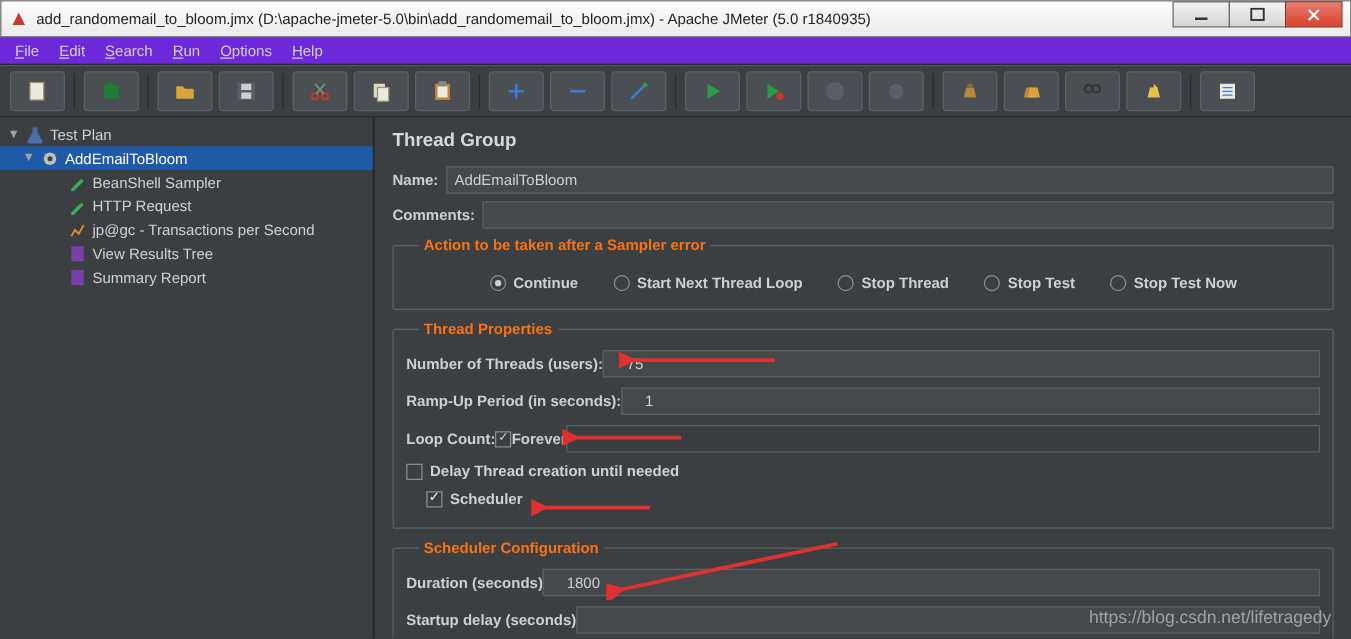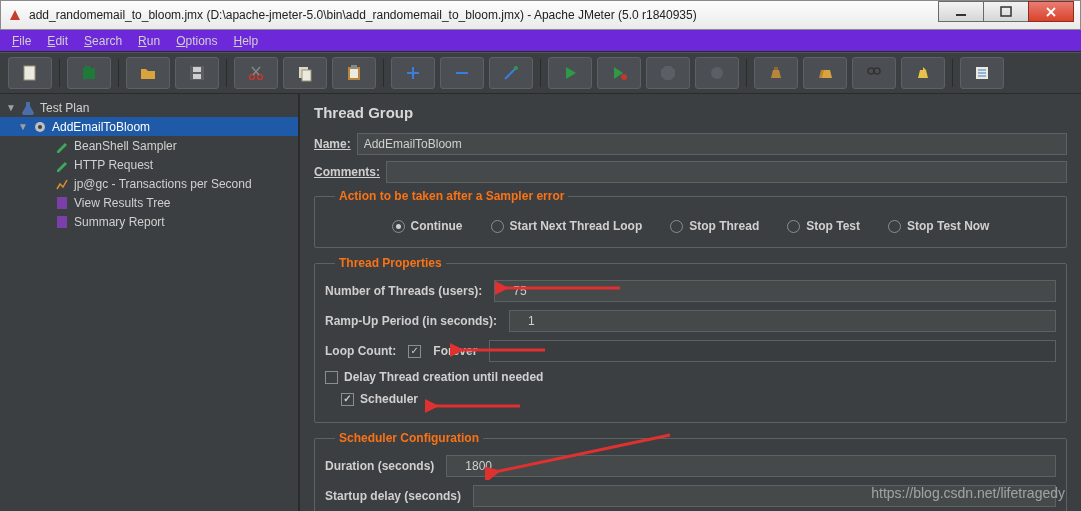--- a/index.html
+++ b/index.html
@@ -35,36 +35,36 @@
   .tree-row .lbl { color:#d0d0d0; }
   .tree-row.sel .lbl { color:#fff; }
   .tree-row.d1 { padding-left:6px; }
   .tree-row.d2 { padding-left:18px; }
   .tree-row.d3 { padding-left:40px;text-align:center; }
 
   
   .panel { flex:1; background:#3c3f41; padding:10px 14px 10px 14px; overflow:hidden; }
   .panel h2 { font-size:15px; font-weight:bold; color:#d8d8d8; margin-bottom:12px; }
   .formrow { display:flex; align-items:center; margin-bottom:6px; gap:6px; }
-  .formrow label { color:#cfcfcf; font-weight:bold; white-space:nowrap;text-decoration:underline; }
+  .formrow label { color:#cfcfcf; font-weight:bold; white-space:nowrap; }
   .formrow input[type=text] { flex:1; height:22px; background:#45494a; border:1px solid #5c6164; color:#d0d0d0; padding:0 6px; }
 
   fieldset { border:1px solid #5c6164; border-radius:2px; margin-bottom:8px; padding:10px 10px 8px 10px; position:relative; }
   fieldset legend { color:#f97316; font-weight:bold; padding:0 4px;margin-left:10px; }
 
   .radios { display:flex; gap:28px; justify-content:center; padding:6px 0; flex-wrap:wrap; }
   .radio-item { display:flex; align-items:center; gap:6px; color:#d0d0d0; font-weight:bold; }
   .radio { width:13px; height:13px; border-radius:50%; border:1px solid #8a8e92; background:#3c3f41; display:flex; align-items:center; justify-content:center; }
   .radio.checked::after { content:""; width:5px; height:5px; border-radius:50%; background:#cfcfcf; }
 
   .cbox { width:13px; height:13px; border:1px solid #8a8e92; background:#3c3f41; display:flex; align-items:center; justify-content:center; }
   .cbox.checked::after { content:"✓"; color:#cfcfcf; font-size:10px; line-height:1; }
   .cb-row { display:flex; align-items:center; gap:6px; margin-bottom:8px; color:#d0d0d0; font-weight:bold; }
 
-  .proprow { display:flex; align-items:center; gap:12px; margin-bottom:8px; }
+  .proprow { display:flex; align-items:center; gap:0; margin-bottom:8px; }
   .proprow label { color:#cfcfcf; font-weight:bold; white-space:nowrap; }
   .proprow input[type=text] { flex:1; height:22px; background:#45494a; border:1px solid #5c6164; color:#d0d0d0; padding:0 18px; }
 
   
   .arrow { position:absolute; pointer-events:none; }
   .arrow svg { display:block; }
 
   .watermark { position:absolute; right:16px; bottom:10px; color:rgba(235,235,235,0.55); font-size:14px; }
 </style>
 </head>

